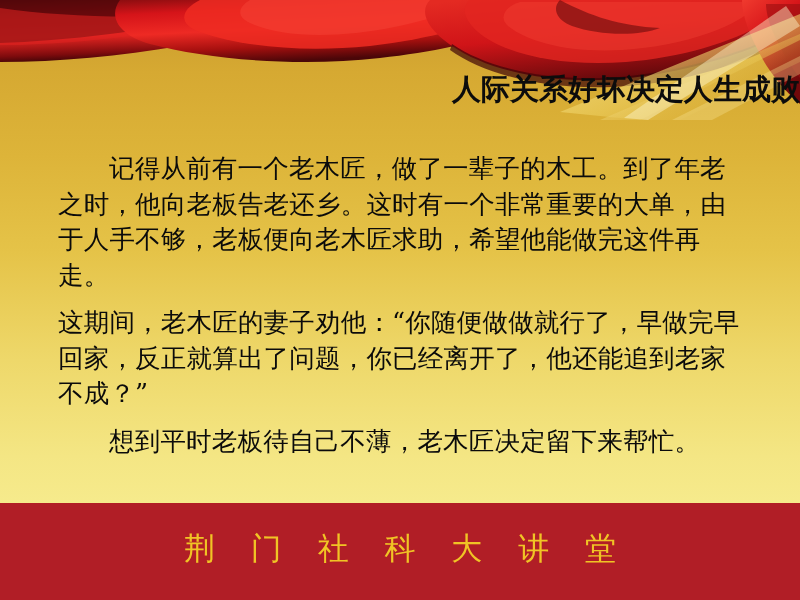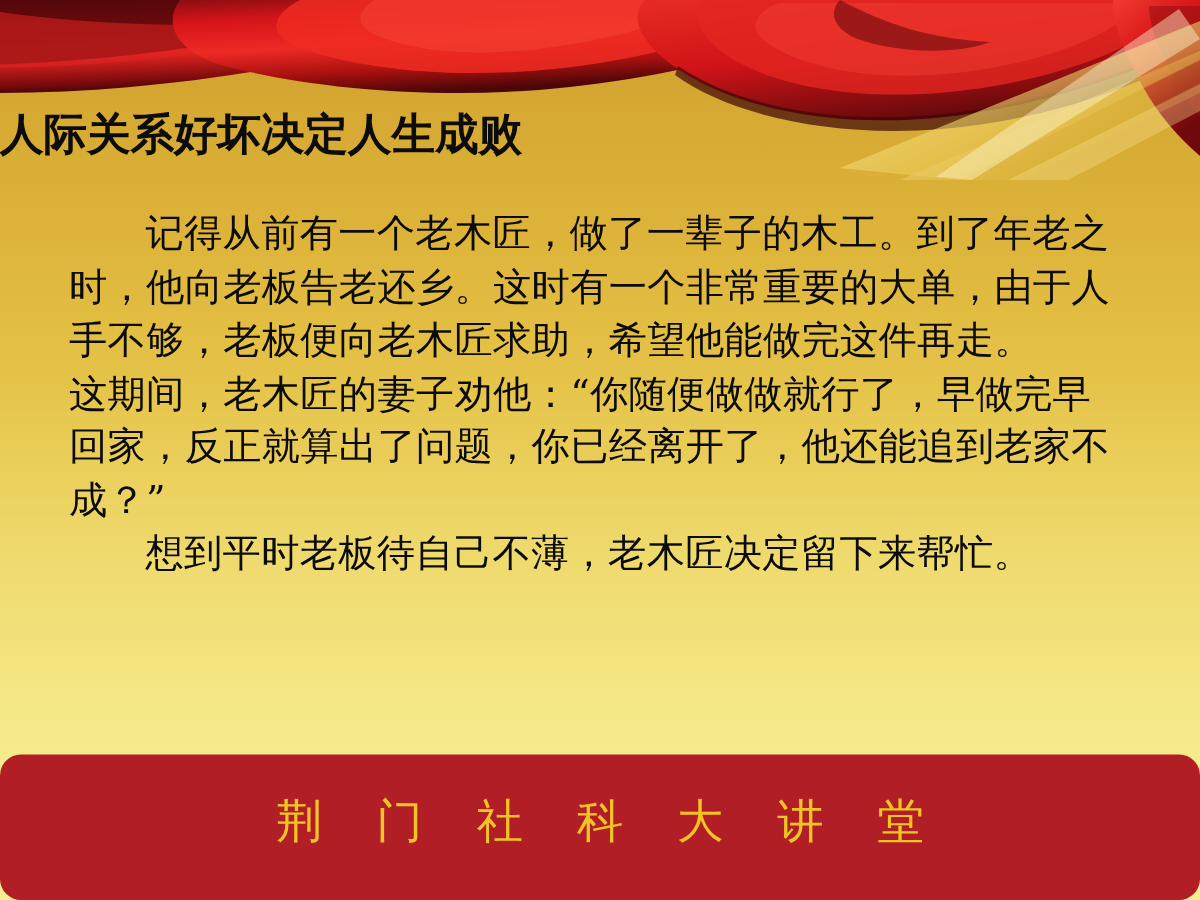--- a/index.html
+++ b/index.html
@@ -21,47 +21,46 @@
        #F7EE92 100%);
   }
 
   
   #ribbon-layer{position:absolute;left:0;top:0;width:800px;height:120px;overflow:hidden;}
   #ribbon-layer svg{display:block;}
 
   
   #title{
     position:absolute;left:0;top:72px;width:800px;
-    text-align:left;
+    text-align:right;
     font-family:"DejaVu Sans","Liberation Sans",sans-serif;
     font-weight:bold;
     font-size:29px;
     line-height:34px;
     color:#0C0C0C;
     letter-spacing:0px;
     white-space:nowrap;
   }
 
   
   #body-text{
     position:absolute;left:46px;top:139px;width:706px;
     font-family:"DejaVu Serif","Liberation Serif",serif;
     font-size:25.5px;
     line-height:35.5px;
     color:#0B0B0B;
     letter-spacing:0.2px;
   }
-  #body-text p{margin:0;padding:0;}
+  #body-text p{margin:12px;padding:0;}
   #body-text p.indent{text-indent:2em;}
 
   
   #footer{
     position:absolute;left:0;bottom:0;width:800px;height:97px;
     background:#B11E26;
-    border-radius:14px;
   }
   #footer-text{
     position:absolute;left:0;top:26px;width:800px;
     text-align:center;
     font-family:"DejaVu Serif","Liberation Serif",serif;
     font-size:31px;
     line-height:38px;
     color:#F0C425;
     letter-spacing:13px;
     text-indent:13px;

